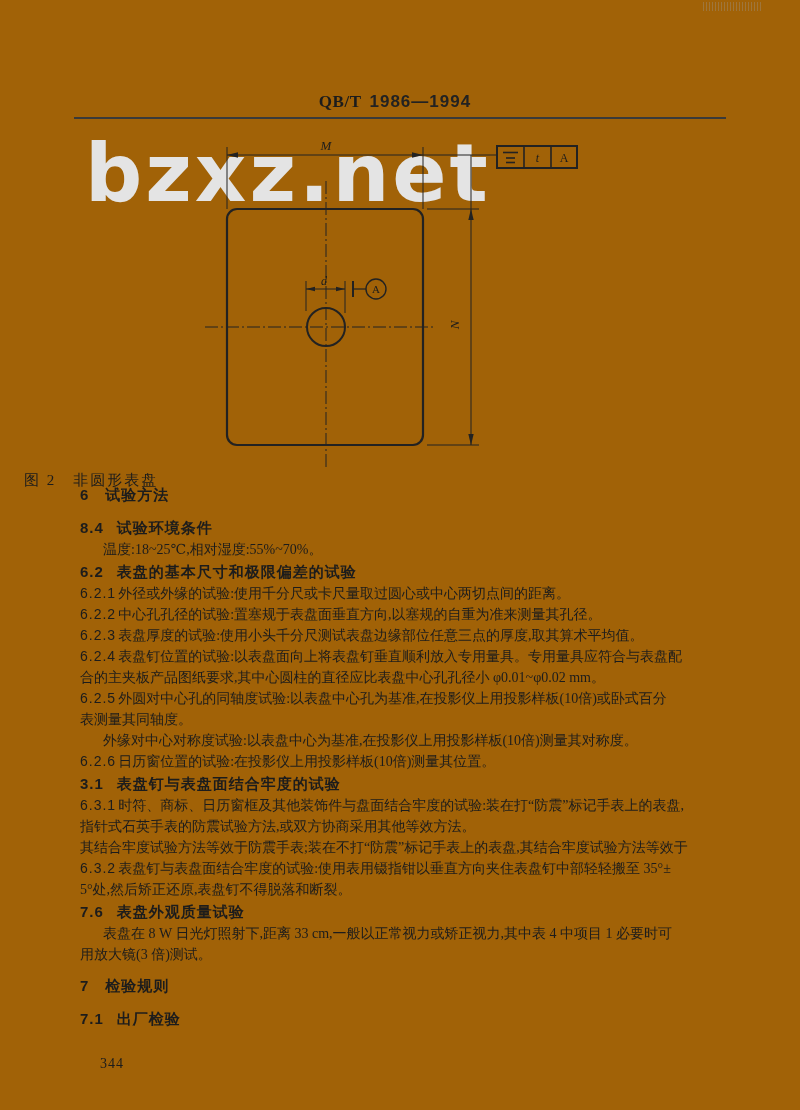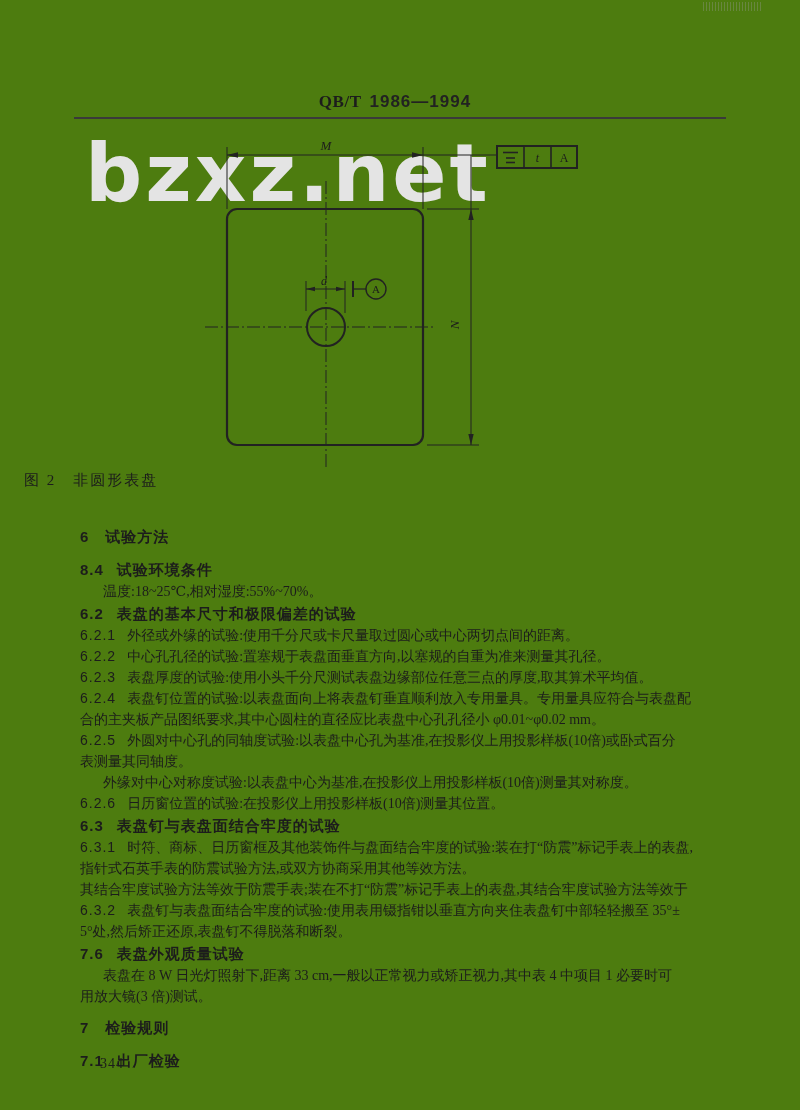--- a/index.html
+++ b/index.html
@@ -1,18 +1,18 @@
 <!DOCTYPE html>
 <html><head>
 <meta charset="utf-8">
 <style>
   html,body{margin:0;padding:0;background:#ffffff;}
   #page{
     position:relative;width:800px;height:1110px;margin:0 auto;
-    background:#4d7c0f;overflow:hidden;
+    background:#a16207;overflow:hidden;
     font-family:"Liberation Serif","DejaVu Serif",serif;
     color:#1c1c1c;
   }
   
   .header{
     position:absolute;top:92px;left:0;width:790px;text-align:center;
     font-size:17px;letter-spacing:.5px;
   }
   .header .code{font-weight:bold;font-family:"Liberation Serif",serif;}
   .header .year{font-family:"Liberation Sans",sans-serif;font-weight:bold;
@@ -31,25 +31,25 @@
     color:#e4e4e4;user-select:none;
   }
   
   svg.fig{position:absolute;top:0;left:0;z-index:2;pointer-events:none;}
   .caption{
     position:absolute;top:471px;left:0;width:790px;z-index:2;
     text-align:left;font-size:15px;font-weight:normal;letter-spacing:2px;padding-left:24px;
   }
   
   .content{
-    position:absolute;top:516px;left:80px;width:650px;z-index:2;
+    position:absolute;top:474px;left:80px;width:650px;z-index:2;
     font-size:14px;line-height:21px;
   }
   .line{white-space:nowrap;}
-  .line .num{font-family:"Liberation Sans",sans-serif;margin-right:11px;letter-spacing:1px;}
+  .line .num{font-family:"Liberation Sans",sans-serif;margin-right:2px;letter-spacing:1px;}
   .line.h2,.line.h3{
     font-family:"Liberation Sans","DejaVu Sans",sans-serif;
     font-weight:bold;font-size:15px;letter-spacing:1px;
   }
   .line.h2{margin:10px 0 12px;}
   .line.h3{margin:1px 0;}
   .line.h2 .num{margin-right:16px;}
   .line.h3 .num{margin-right:13px;}
   .line.indent{padding-left:23px;}
   .pageno{position:absolute;top:1056px;left:100px;z-index:2;font-size:14px;letter-spacing:1px;}
@@ -131,21 +131,21 @@
       <div class="line h3"><span class="num">6.2</span><span class="txt">表盘的基本尺寸和极限偏差的试验</span></div>
       <div class="line body"><span class="num">6.2.1</span><span class="txt">外径或外缘的试验:使用千分尺或卡尺量取过圆心或中心两切点间的距离。</span></div>
       <div class="line body"><span class="num">6.2.2</span><span class="txt">中心孔孔径的试验:置塞规于表盘面垂直方向,以塞规的自重为准来测量其孔径。</span></div>
       <div class="line body"><span class="num">6.2.3</span><span class="txt">表盘厚度的试验:使用小头千分尺测试表盘边缘部位任意三点的厚度,取其算术平均值。</span></div>
       <div class="line body"><span class="num">6.2.4</span><span class="txt">表盘钉位置的试验:以表盘面向上将表盘钉垂直顺利放入专用量具。专用量具应符合与表盘配</span></div>
       <div class="line cont"><span class="txt">合的主夹板产品图纸要求,其中心圆柱的直径应比表盘中心孔孔径小 φ0.01~φ0.02 mm。</span></div>
       <div class="line body"><span class="num">6.2.5</span><span class="txt">外圆对中心孔的同轴度试验:以表盘中心孔为基准,在投影仪上用投影样板(10倍)或卧式百分</span></div>
       <div class="line cont"><span class="txt">表测量其同轴度。</span></div>
       <div class="line indent"><span class="txt">外缘对中心对称度试验:以表盘中心为基准,在投影仪上用投影样板(10倍)测量其对称度。</span></div>
       <div class="line body"><span class="num">6.2.6</span><span class="txt">日历窗位置的试验:在投影仪上用投影样板(10倍)测量其位置。</span></div>
-      <div class="line h3"><span class="num">6.3</span><span class="txt">表盘钉与表盘面结合牢度的试验</span></div>
+      <div class="line h3"><span class="num">3.1</span><span class="txt">表盘钉与表盘面结合牢度的试验</span></div>
       <div class="line body"><span class="num">6.3.1</span><span class="txt">时符、商标、日历窗框及其他装饰件与盘面结合牢度的试验:装在打“防震”标记手表上的表盘,</span></div>
       <div class="line cont"><span class="txt">指针式石英手表的防震试验方法,或双方协商采用其他等效方法。</span></div>
       <div class="line cont"><span class="txt">其结合牢度试验方法等效于防震手表;装在不打“防震”标记手表上的表盘,其结合牢度试验方法等效于</span></div>
       <div class="line body"><span class="num">6.3.2</span><span class="txt">表盘钉与表盘面结合牢度的试验:使用表用镊指钳以垂直方向夹住表盘钉中部轻轻搬至 35°±</span></div>
       <div class="line cont"><span class="txt">5°处,然后矫正还原,表盘钉不得脱落和断裂。</span></div>
       <div class="line h3"><span class="num">7.6</span><span class="txt">表盘外观质量试验</span></div>
       <div class="line indent"><span class="txt">表盘在 8 W 日光灯照射下,距离 33 cm,一般以正常视力或矫正视力,其中表 4 中项目 1 必要时可</span></div>
       <div class="line cont"><span class="txt">用放大镜(3 倍)测试。</span></div>
       <div class="line h2"><span class="num">7</span><span class="txt">检验规则</span></div>
       <div class="line h3"><span class="num">7.1</span><span class="txt">出厂检验</span></div>

